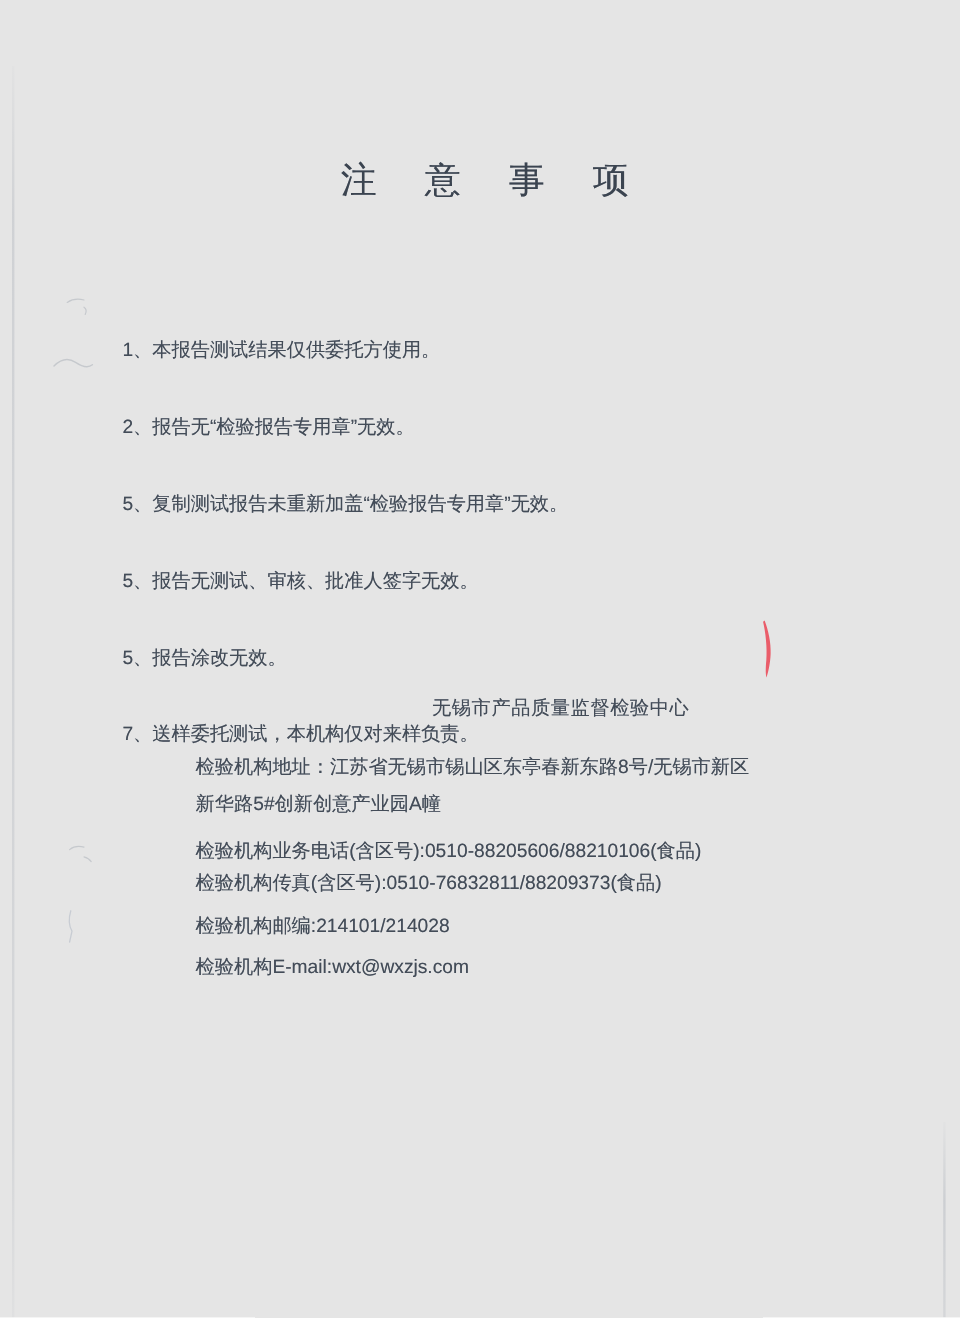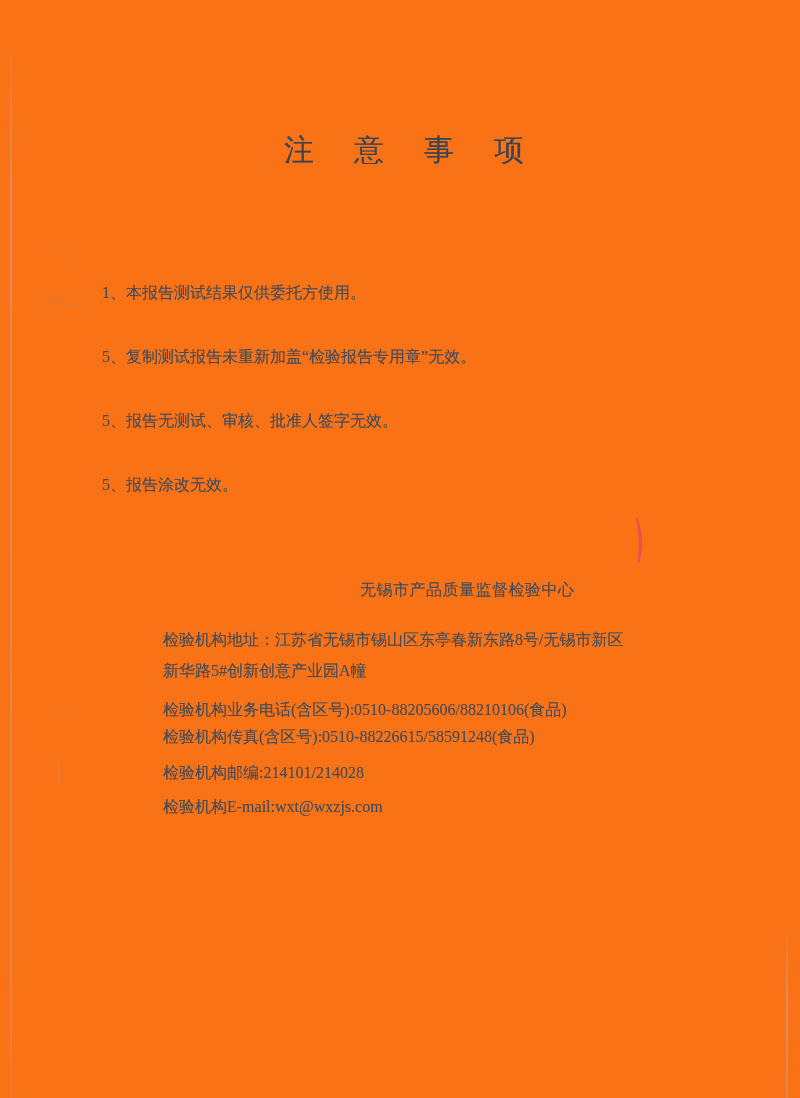--- a/index.html
+++ b/index.html
@@ -4,23 +4,23 @@
 <style>
   html, body {
     margin: 0;
     padding: 0;
     background: #ffffff;
   }
   .page {
     position: relative;
     width: 800px;
     height: 1098px;
-    background: #f97316;
+    background: #e5e5e5;
     overflow: hidden;
-    font-family: Liberation Serif, serif;
+    font-family: Liberation Sans, sans-serif;
     color: #434c58;
   }
   
   .page * { text-shadow: 0 0 0.4px rgba(80, 90, 105, 0.55); }
 
   .doc-title {
     position: absolute;
     left: 284px;
     top: 130px;
     margin: 0;
@@ -103,40 +103,46 @@
 
 <div class="page">
 
   <h1 class="doc-title">注意事项</h1>
 
   <div class="notes">
     <div class="note">
       <span class="note-line">1、本报告测试结果仅供委托方使用。</span>
     </div>
     <div class="note">
+      <span class="note-line">2、报告无“检验报告专用章”无效。</span>
+    </div>
+    <div class="note">
       <span class="note-line">5、复制测试报告未重新加盖“检验报告专用章”无效。</span>
     </div>
     <div class="note">
       <span class="note-line">5、报告无测试、审核、批准人签字无效。</span>
     </div>
     <div class="note">
       <span class="note-line">5、报告涂改无效。</span>
+    </div>
+    <div class="note">
+      <span class="note-line">7、送样委托测试，本机构仅对来样负责。</span>
     </div>
   </div>
 
   <svg class="red-mark" viewBox="0 0 16 50" xmlns="http://www.w3.org/2000/svg">
     <path d="M6.2 1 C 9.2 9, 11.6 19, 11.2 29 C 10.9 36.5, 9.4 43.5, 7.8 48.5
              C 6.9 46, 7.0 41, 7.6 34 C 8.4 24, 7.0 11, 4.9 2.2 Z" fill="#ea4a59" opacity="0.88"></path>
   </svg>
 
   <div class="org-name">无锡市产品质量监督检验中心</div>
 
   <div class="contact-line contact-address">检验机构地址：江苏省无锡市锡山区东亭春新东路8号/无锡市新区新华路5#创新创意产业园A幢</div>
   <div class="contact-line contact-phone">检验机构业务电话(含区号):0510-88205606/88210106(食品)</div>
-  <div class="contact-line contact-fax">检验机构传真(含区号):0510-88226615/58591248(食品)</div>
+  <div class="contact-line contact-fax">检验机构传真(含区号):0510-76832811/88209373(食品)</div>
   <div class="contact-line contact-postal">检验机构邮编:214101/214028</div>
   <div class="contact-line contact-email">检验机构E-mail:wxt@wxzjs.com</div>
 
   <svg class="smudge" style="left:48px; top:246px; width:34px; height:24px;" viewBox="0 0 34 24" xmlns="http://www.w3.org/2000/svg">
     <path d="M8 6 q6 -4 14 -2 M22 10 q3 2 1 6" stroke="#8e97a3" stroke-width="1" fill="none" stroke-linecap="round"></path>
   </svg>
   <svg class="smudge" style="left:42px; top:294px; width:38px; height:16px;" viewBox="0 0 38 16" xmlns="http://www.w3.org/2000/svg">
     <path d="M3 11 q9 -9 18 -3 t14 2" stroke="#8e97a3" stroke-width="1.2" fill="none" stroke-linecap="round"></path>
   </svg>
   <svg class="smudge" style="left:52px; top:700px; width:30px; height:24px;" viewBox="0 0 30 24" xmlns="http://www.w3.org/2000/svg">

